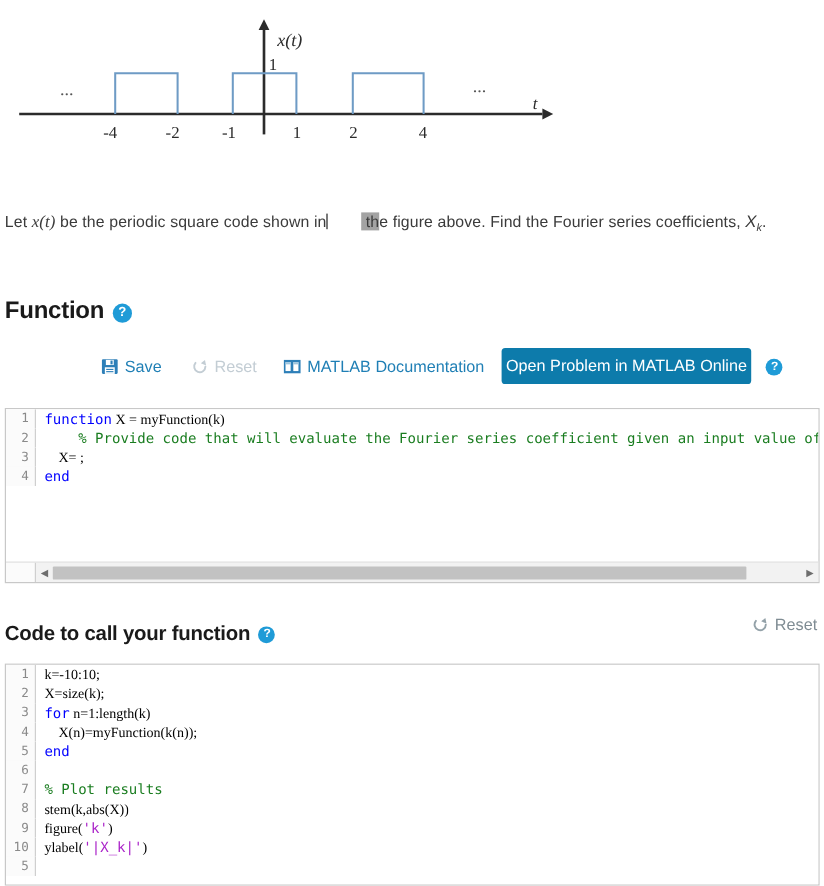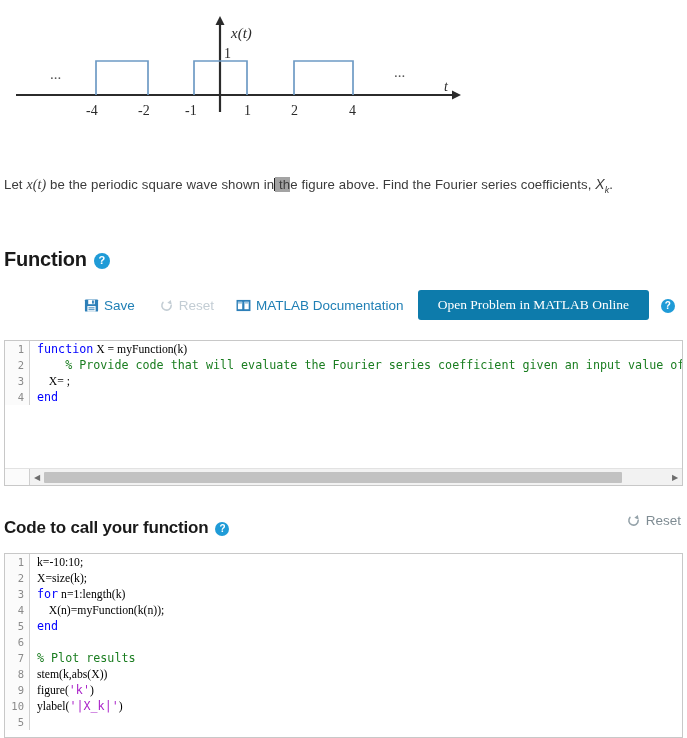--- a/index.html
+++ b/index.html
@@ -26,21 +26,21 @@
   .problem-text {
     position: absolute;
     left: 4px;
     top: 176px;
     font-size: 13.2px;
     color: #3b3b3b;
     letter-spacing: 0.1px;
     white-space: nowrap;
   }
   .problem-text .mv { font-family: "Liberation Serif", serif; font-style: italic; font-size: 14px; }
-  .problem-text .sel { background: #a3a3a3; }
+  .problem-text .sel { background: #a3a3a3; margin-left: 28px; }
   .problem-text .caret {
     display: inline-block;
     width: 1px;
     height: 13px;
     background: #222;
     vertical-align: -2px;
     margin: 0 0 0 0;
   }
   .problem-text .sub {
     font-family: Liberation Sans, sans-serif;
@@ -107,25 +107,25 @@
   .tb-gap-b { width: 22px; }
   .tb-gap-c { width: 14px; }
   .tb-gap-d { width: 12px; }
 
   .btn-primary {
     background: #0d7bab;
     color: #ffffff;
     font-size: 13.5px;
     border: none;
     border-radius: 3px;
-    padding: 0 20px;
+    padding: 0 4px;
     height: 30px;
     line-height: 30px;
     cursor: pointer;
-    font-family: Liberation Serif, serif;
+    font-family: Liberation Sans, sans-serif;
     white-space: nowrap;
   }
 
   
   .editor {
     position: absolute;
     left: 4px;
     border: 1px solid #c8c8c8;
     background: #ffffff;
     overflow: hidden;
@@ -254,21 +254,21 @@
 
     <text x="86" y="115" font-family="Liberation Serif, serif" font-size="14" fill="#2b2b2b">-4</text>
     <text x="138" y="115" font-family="Liberation Serif, serif" font-size="14" fill="#2b2b2b">-2</text>
     <text x="185" y="115" font-family="Liberation Serif, serif" font-size="14" fill="#2b2b2b">-1</text>
     <text x="244" y="115" font-family="Liberation Serif, serif" font-size="14" fill="#2b2b2b">1</text>
     <text x="291" y="115" font-family="Liberation Serif, serif" font-size="14" fill="#2b2b2b">2</text>
     <text x="349" y="115" font-family="Liberation Serif, serif" font-size="14" fill="#2b2b2b">4</text>
   </svg>
 </div>
 
-<div class="problem-text"><span>Let </span><span class="mv">x(t)</span><span> be the periodic square wave shown in</span><span class="caret"></span><span class="sel"> th</span><span>e figure above.  Find the Fourier series coefficients, </span><span class="sub"><span>X</span><sub>k</sub></span><span>.</span></div>
+<div class="problem-text"><span>Let </span><span class="mv">x(t)</span><span> be the periodic square code shown in</span><span class="caret"></span><span class="sel"> th</span><span>e figure above.  Find the Fourier series coefficients, </span><span class="sub"><span>X</span><sub>k</sub></span><span>.</span></div>
 
 <div class="section-head" id="function-head">
   <span>Function</span>
   <span class="help-badge big">?</span>
 </div>
 
 <div class="toolbar">
   <div class="tb-spacer"></div>
 
   <div class="tb-item">

